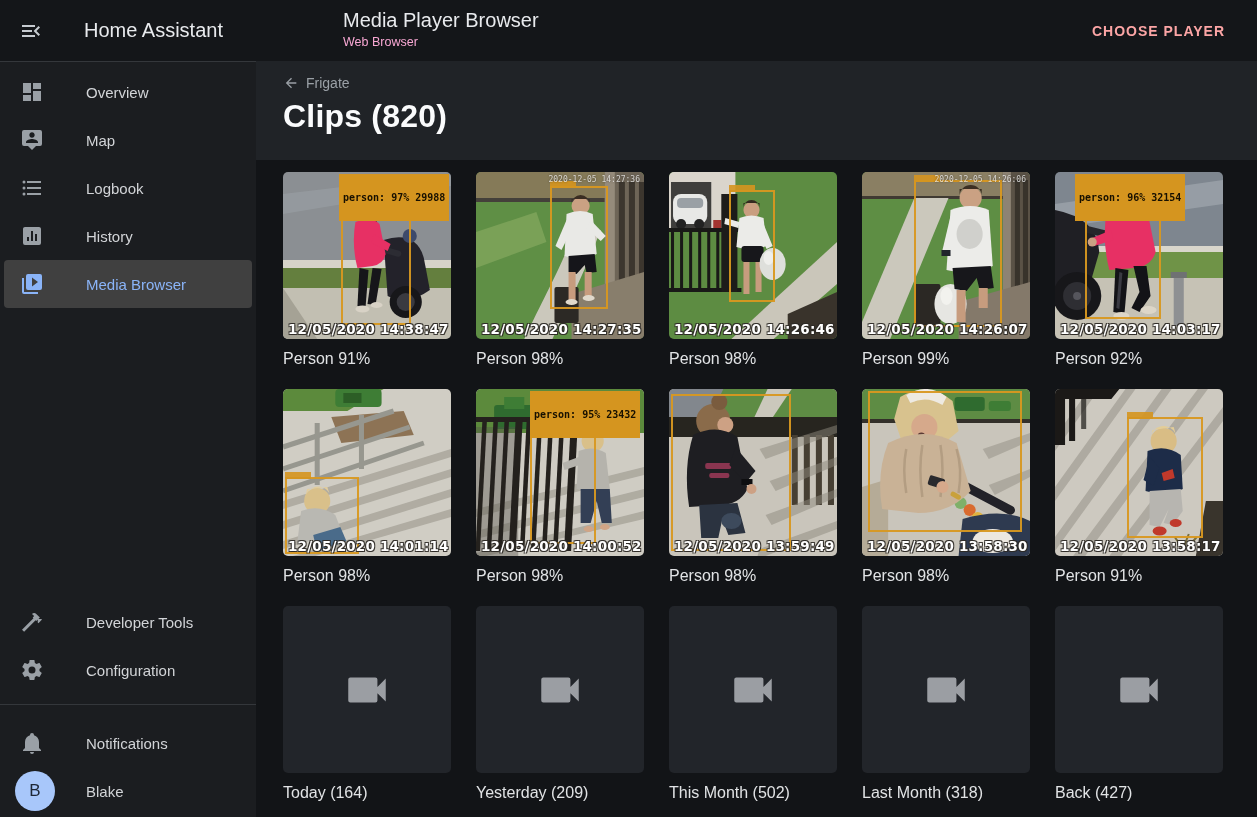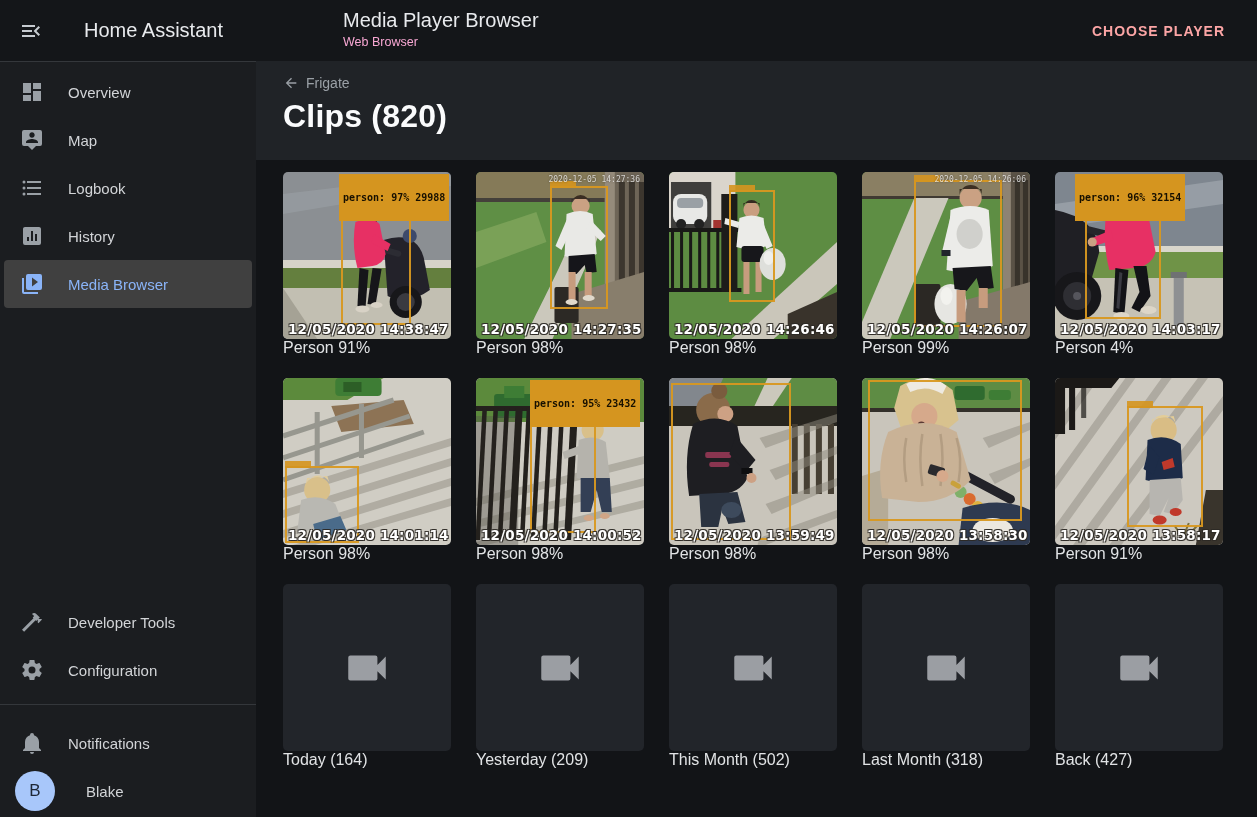--- a/index.html
+++ b/index.html
@@ -19,21 +19,21 @@
     letter-spacing:1px; font-family:"Liberation Sans",sans-serif; cursor:pointer; padding:8px; }
 
   
   .sidebar { position:absolute; left:0; top:61px; width:256px; height:756px;
     background:#1b1d20; border-top:1px solid #34373b; display:flex; flex-direction:column;
     z-index:20; }
   .nav { padding-top:6px; }
   .sb-item { height:48px; display:flex; align-items:center; padding-left:16px;
     margin:0 4px; border-radius:4px; cursor:pointer; color:#9aa0a6; }
   .sb-item .sb-icon { width:24px; height:24px; flex:0 0 24px; }
-  .sb-item .sb-label { margin-left:24px; font-size:15px; font-weight:500; color:#d2d4d7; }
+  .sb-item .sb-label { margin-left:42px; font-size:15px; font-weight:500; color:#d2d4d7; }
   .sb-item.active { background:#404040; }
   .sb-item.active .sb-icon { color:#8ab4f8; }
   .sb-item.active .sb-label { color:#8ab4f8; }
   .sb-spacer { flex:1; }
   .sb-divider { height:1px; background:#34373b; margin:10px 0 8px 0; }
   .avatar { width:40px; height:40px; border-radius:50%; background:#a8c7fa;
     color:#1d2736; font-size:17px; font-weight:500; display:flex; align-items:center;
     justify-content:center; margin-left:-5px; }
   .sb-item.user { padding-left:16px; }
   .sb-item.user .sb-label { margin-left:31px; }
@@ -49,21 +49,21 @@
     letter-spacing:0.2px; }
   .content { height:657px; background:#121417; padding:12px 24px 0 27px; overflow:hidden; }
   .grid { display:grid; grid-template-columns:repeat(5,168px); column-gap:25px;
     row-gap:21px; }
 
   
   .card { width:168px; cursor:pointer; }
   .thumb { position:relative; width:168px; height:167px; border-radius:5px;
     overflow:hidden; background:#1d2023; }
   .thumb svg.scene { position:absolute; inset:0; width:100%; height:100%; }
-  .caption { font-size:16px; color:#e1e3e5; }
+  .caption { margin-top:11px; font-size:16px; color:#e1e3e5; }
 
   .bbox { position:absolute; border:2px solid rgba(216,152,32,.95); }
   .bbox-tag { position:absolute; width:26px; height:7px; background:#d5951f; opacity:.9; }
   .det-label { position:absolute; background:#d5951f; color:#171000;
     font:700 10px "DejaVu Sans Mono", monospace; padding:18px 4px; white-space:nowrap; }
   .ts { position:absolute; left:5px; bottom:2px; font-family:"DejaVu Sans",sans-serif;
     font-weight:800; font-size:13.5px; color:#fff; white-space:nowrap; letter-spacing:.2px;
     text-shadow:-1px -1px 0 rgba(45,42,38,.9), 1px -1px 0 rgba(45,42,38,.9),
       -1px 1px 0 rgba(45,42,38,.9), 1px 1px 0 rgba(45,42,38,.9); }
   .osd { position:absolute; right:4px; top:3px; font-family:"DejaVu Sans Mono",monospace;
@@ -346,21 +346,21 @@
             <path d="M60,96 l13,2 -4,44 -11,-2 Z" fill="#131317"></path>
             <path d="M78,94 l13,0 4,30 -11,16 -8,-4 8,-16 Z" fill="#131317"></path>
             <path d="M64,100 l3,1 -3,36 -3,-1 Z" fill="#3a3a42"></path>
             <ellipse cx="66" cy="144" rx="8" ry="4" fill="#ddd6c8"></ellipse>
             <ellipse cx="93" cy="138" rx="8" ry="4" fill="#ddd6c8"></ellipse>
           </svg>
           <div class="bbox bb4"></div>
           <div class="det-label" style="left:20px; top:2px;">person: 96% 32154</div>
           <div class="ts">12/05/2020 14:03:17</div>
         </div>
-        <div class="caption">Person 4%</div>
+        <div class="caption">Person 92%</div>
       </div>
 
       <div class="card">
         <div class="thumb">
           <svg class="scene" viewBox="0 0 167 167" preserveAspectRatio="none">
             <rect width="167" height="167" fill="#d0cdc4"></rect>
             <path d="M0,0 H100 L64,22 H0 Z" fill="#5c8a3c"></path>
             <rect x="52" width="46" height="18" rx="4" fill="#3e7d35"></rect>
             <rect x="60" y="4" width="18" height="10" fill="#2c5e26"></rect>
             <path d="M48,28 L120,22 L130,46 L58,54 Z" fill="#8d7355"></path>

